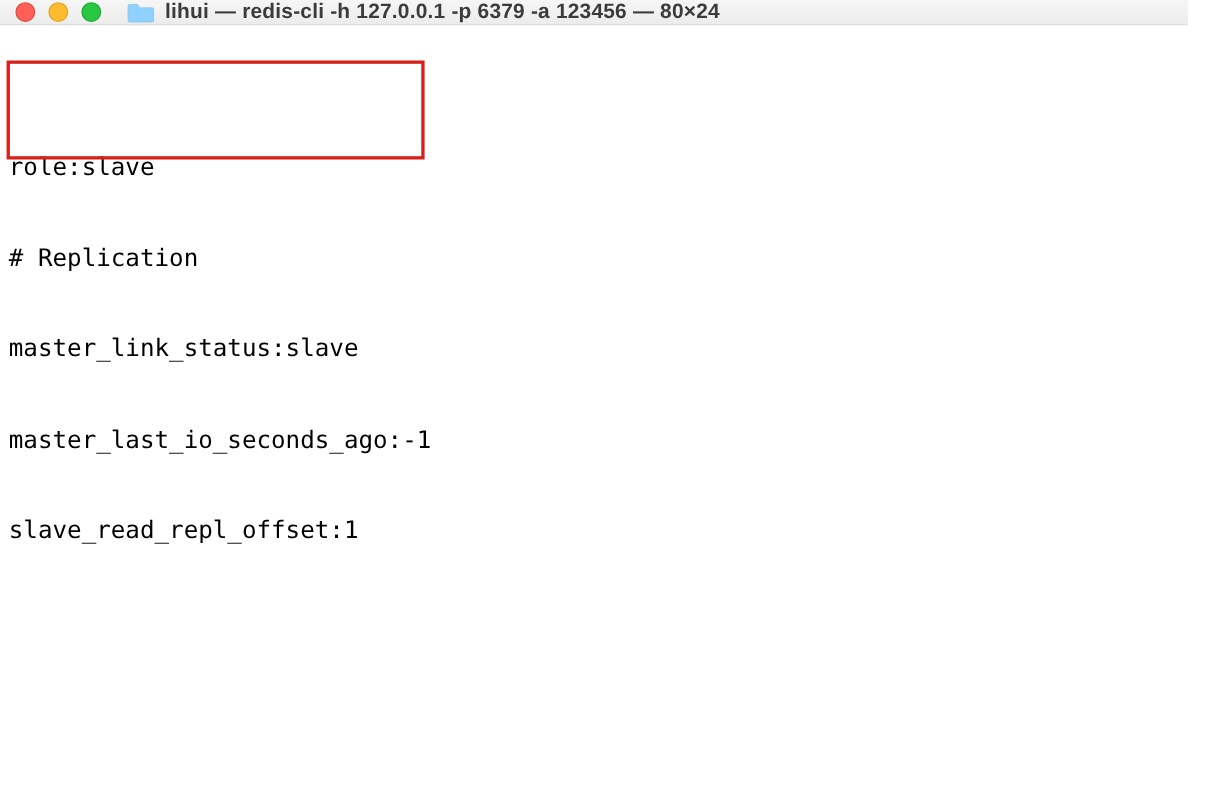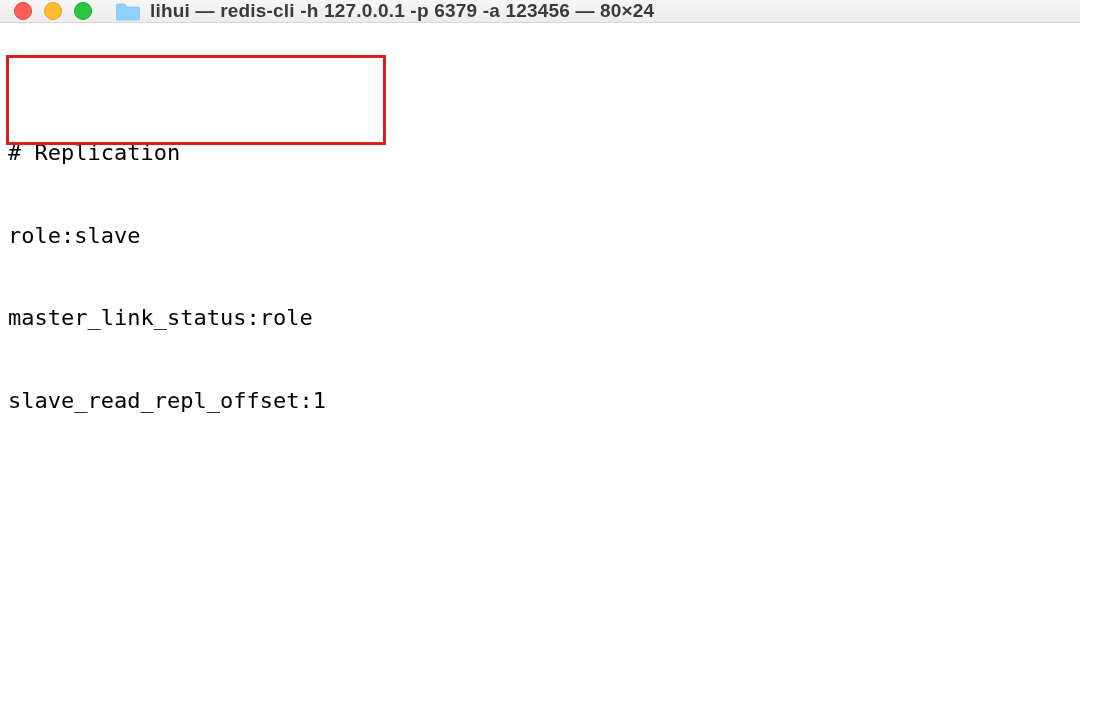--- a/index.html
+++ b/index.html
@@ -87,23 +87,24 @@
       <svg width="24" height="20" viewBox="0 0 24 20">
         <path d="M2 3 h7 l2 3 h11 a2 2 0 0 1 2 2 v9 a2 2 0 0 1 -2 2 H2 a2 2 0 0 1 -2 -2 V5 a2 2 0 0 1 2 -2 z" fill="#8fd1ff" stroke="#6db8e8" stroke-width="0.5"></path>
       </svg>
     </span>
     <span class="title-text">lihui — redis-cli -h 127.0.0.1 -p 6379 -a 123456 — 80×24</span>
   </div>
 
   <div class="terminal">
     <div class="highlight-box" style="top:32px; left:6px; width:380px; height:90px;"></div>
 
+    <span class="line">role:slave</span>
     <span class="line"># Replication</span>
-    <span class="line">role:slave</span>
-    <span class="line">master_link_status:role</span>
+    <span class="line">master_link_status:slave</span>
+    <span class="line">master_last_io_seconds_ago:-1</span>
     <span class="line">slave_read_repl_offset:1</span>
     
     
     
     
     
     
     
     
     

